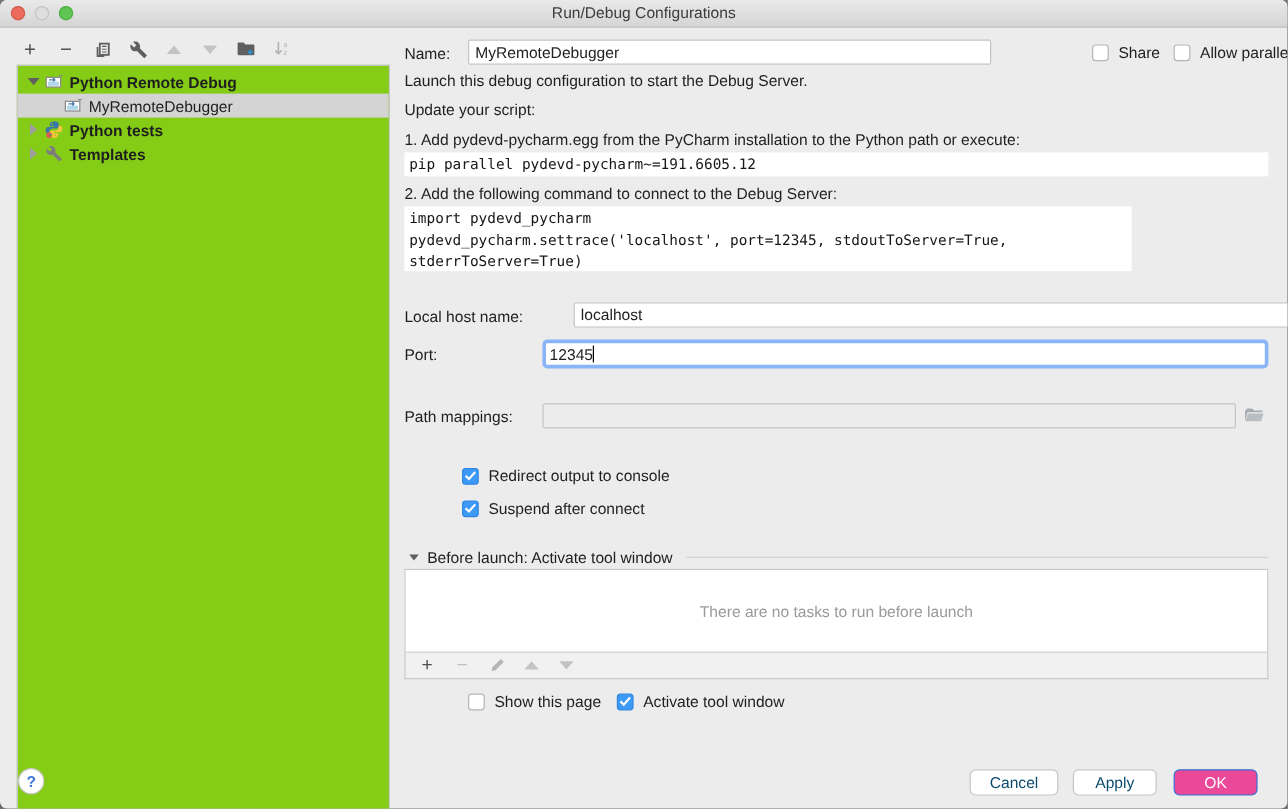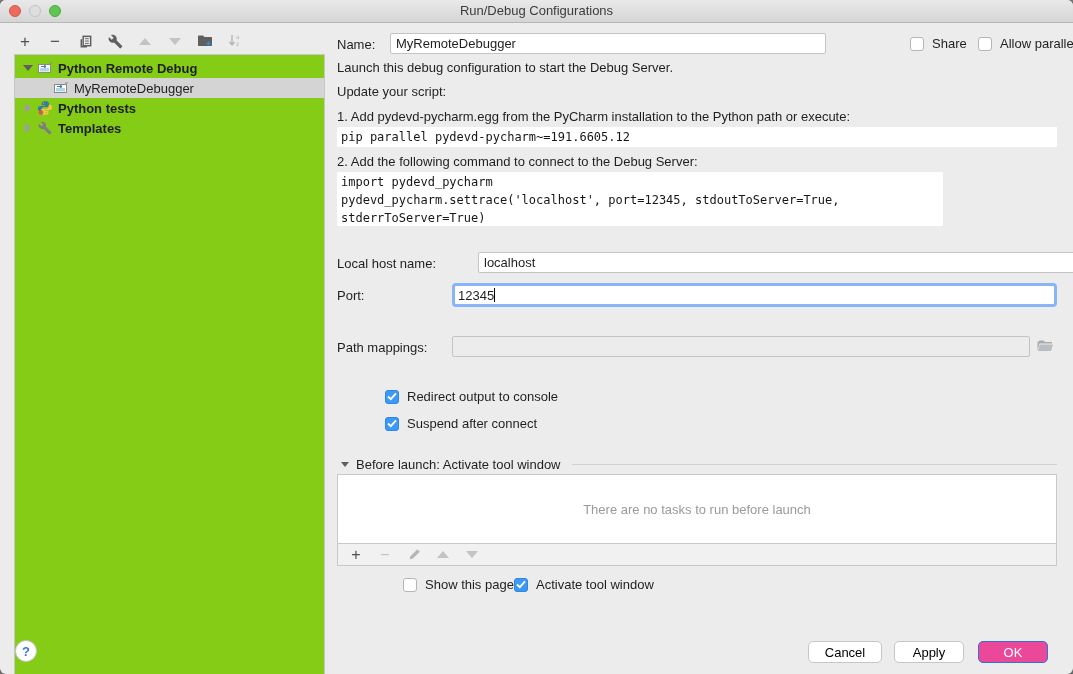--- a/index.html
+++ b/index.html
@@ -56,21 +56,21 @@
   .tasksbox{background:#fff;border:1px solid #c9c9c9;box-sizing:border-box;display:flex;align-items:center;justify-content:center;}
   .notasks{color:#9a9a9a;}
   .taskbar{background:#f1f1f1;border:1px solid #c9c9c9;border-top:none;box-sizing:border-box;
            display:flex;align-items:center;gap:13px;padding-left:10px;}
   .tb-ic{width:16px;height:16px;display:flex;align-items:center;justify-content:center;}
   
   .helpbtn{position:absolute;left:15px;top:640px;width:22px;height:22px;border-radius:50%;background:#fff;
            border:1px solid #c4c4c4;box-sizing:border-box;display:flex;align-items:center;justify-content:center;
            color:#3b77db;font-weight:bold;font-size:13px;}
   .btn{position:absolute;top:641px;height:22px;box-sizing:border-box;border:1px solid #c6c6c6;border-radius:5px;
-       background:#fff;display:flex;align-items:center;justify-content:center;font-size:13px;color:#000000;}
+       background:#fff;display:flex;align-items:center;justify-content:center;font-size:13px;color:#0c4a6e;}
   .btn.primary{background:#ec4899;border-color:#3372d2;color:#fff;}
   .lbl{white-space:nowrap;}
 </style>
 </head>
 <body>
 
 <div class="window">
 
   <div class="titlebar">
     <div class="traffic">
@@ -242,21 +242,21 @@
         </svg>
     </div>
     <div class="tb-ic">
         <div class="tri-up"></div>
       </div>
     <div class="tb-ic">
         <div class="tri-down"></div>
       </div>
   </div>
 
-  <div class="abs cbrow" style="left:346px;top:577px;margin-left:13px;">
+  <div class="abs cbrow" style="left:346px;top:577px;">
     <div class="cb"></div>
     <span class="lbl">Show this page</span>
   </div>
   <div class="abs cbrow" style="left:470px;top:577px;">
     <div class="cb checked">
         <svg width="10" height="9" viewBox="0 0 10 9">
           <path d="M1 4.5 L3.8 7.2 L9 1.3" stroke="#fff" stroke-width="1.8" fill="none"></path>
         </svg>
       </div>
     <span class="lbl">Activate tool window</span>

